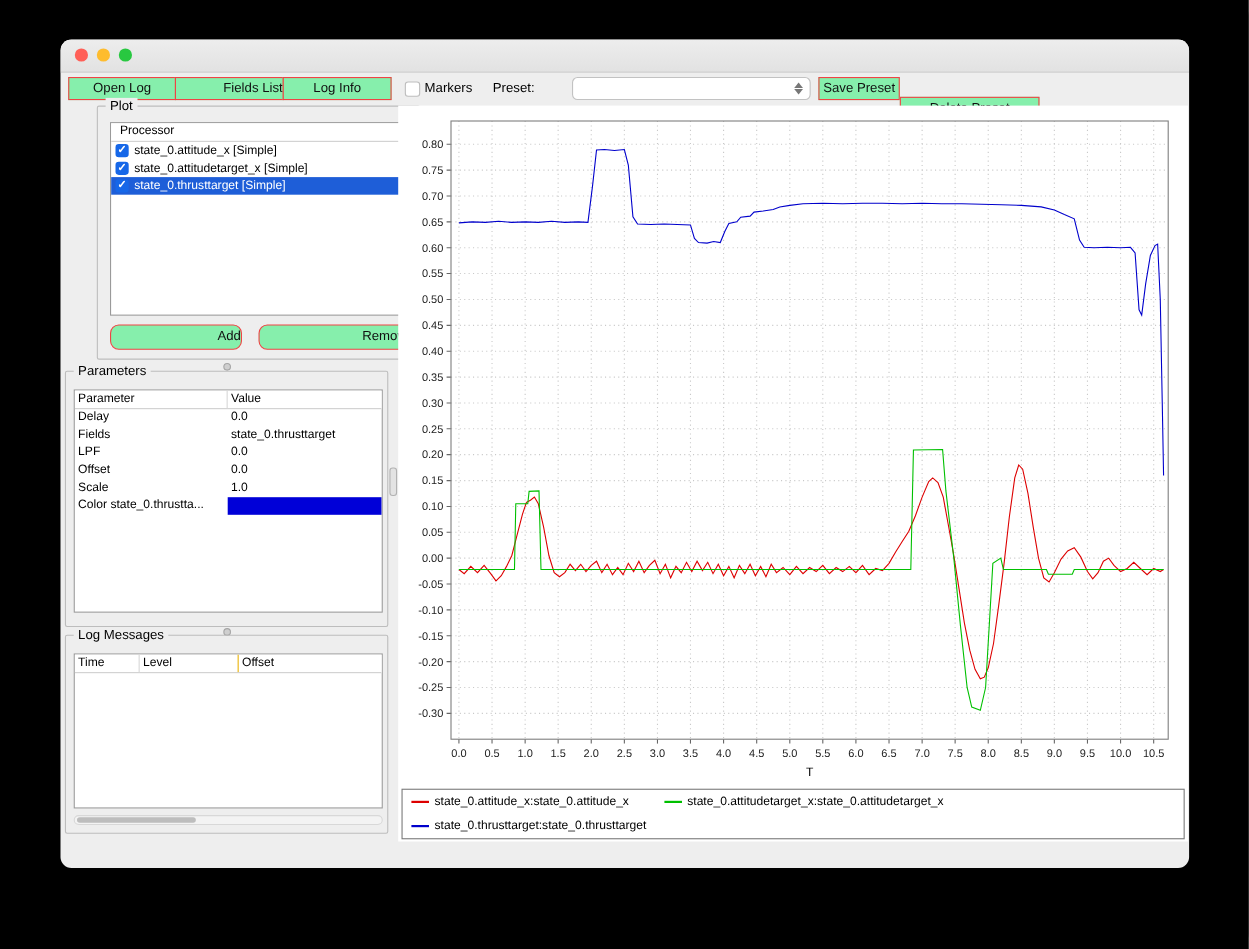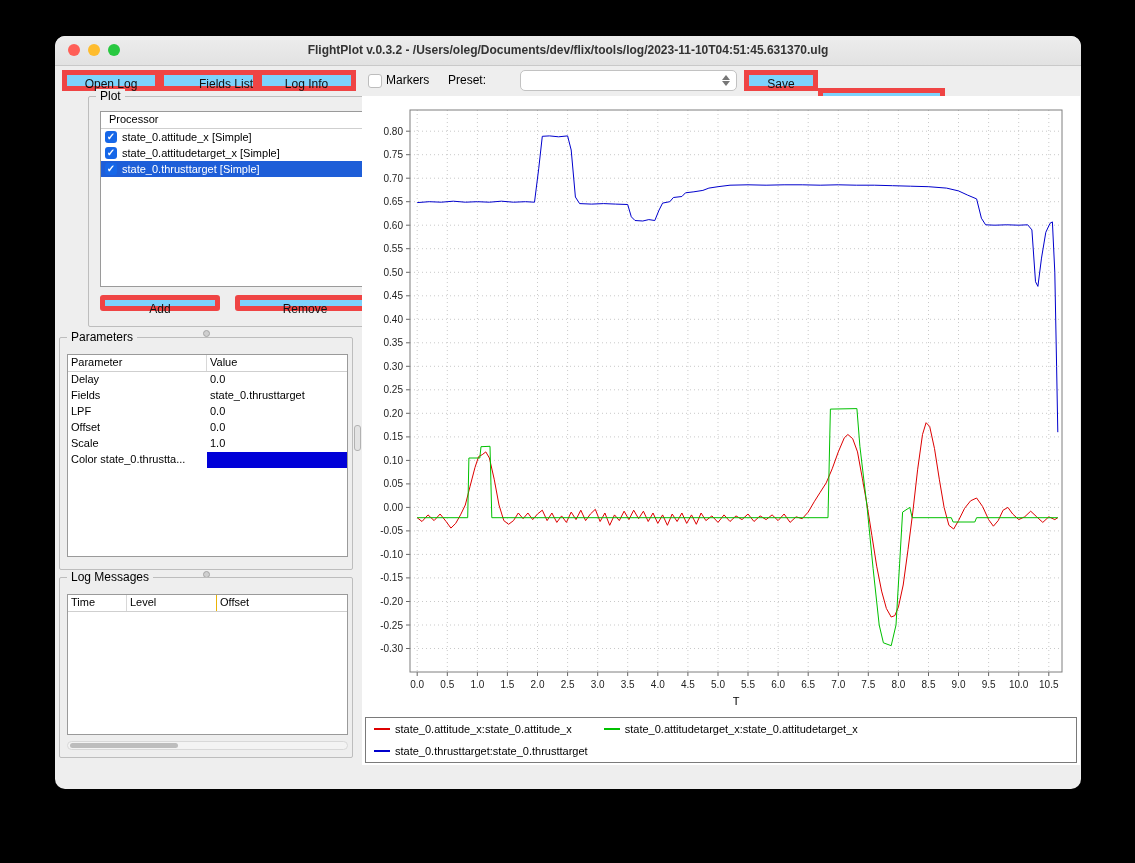--- a/index.html
+++ b/index.html
@@ -8,23 +8,23 @@
   .window{position:absolute;left:55px;top:36px;width:1026px;height:753px;background:#eeeeee;
           border-radius:10px;box-shadow:0 22px 48px rgba(0,0,0,.65);overflow:hidden;}
   .titlebar{position:absolute;left:0;top:0;right:0;height:29px;background:linear-gradient(#ededed,#e2e2e2);
             border-bottom:1px solid #c9c9c9;}
   .tl{position:absolute;top:8px;width:12px;height:12px;border-radius:50%;}
   .tl.close{left:13px;background:#ff5f57;}
   .tl.min{left:33px;background:#febc2e;}
   .tl.zoom{left:53px;background:#28c840;}
   .title{position:absolute;left:80px;right:80px;top:0;height:29px;line-height:29px;text-align:center;
          font-size:12px;font-weight:bold;color:#333;white-space:nowrap;overflow:hidden;}
-  .btn{position:absolute;height:21px;background:#7dd3fc;border:5px solid #ef4444;font-size:12px;color:#111;
+  .btn{position:absolute;height:21px;background:#86efac;border:1px solid #ef4444;font-size:12px;color:#111;
        text-align:center;line-height:19px;box-sizing:border-box;cursor:default;}
-  .btn.rounded{border-radius:3px;height:16px;line-height:18px;}
+  .btn.rounded{border-radius:8px;height:23px;line-height:18px;text-align:right;}
   .checkbox{position:absolute;width:14px;height:14px;background:#fff;border:1px solid #bdbdbd;border-radius:3px;box-sizing:border-box;}
   .tb-label{position:absolute;font-size:12px;color:#000;line-height:21px;}
   .combo{position:absolute;background:#fff;border:1px solid #c2c2c2;border-radius:5px;box-sizing:border-box;}
   .combo .arrows{position:absolute;right:4px;top:2px;bottom:2px;width:12px;display:flex;flex-direction:column;
                  align-items:center;justify-content:center;gap:1px;}
   .tri-up{width:0;height:0;border-left:4px solid transparent;border-right:4px solid transparent;border-bottom:5px solid #777;}
   .tri-dn{width:0;height:0;border-left:4px solid transparent;border-right:4px solid transparent;border-top:5px solid #777;}
   .group{position:absolute;border:1px solid #bdbdbd;border-radius:2px;box-sizing:border-box;}
   .group-title{position:absolute;top:-8px;left:7px;background:#eeeeee;padding:0 4px;font-size:12px;color:#000;line-height:14px;}
   .tablebox{position:absolute;background:#fff;border:1px solid #9a9a9a;box-sizing:border-box;overflow:hidden;}
@@ -53,21 +53,20 @@
 </head>
 <body>
 
 <div class="stage">
   <div class="window">
 
     <div class="titlebar">
       <div class="tl close"></div>
       <div class="tl min"></div>
       <div class="tl zoom"></div>
-      <div class="title">FlightPlot v.0.3.2 - /Users/oleg/Documents/dev/flix/tools/log/2023-11-10T04:51:45.631370.ulg</div>
     </div>
 
     <div class="btn" style="left:7px;top:34px;width:98px;">Open Log</div>
     <div class="btn" style="left:104px;top:34px;width:99px;text-align:right;">Fields List</div>
     <div class="btn" style="left:202px;top:34px;width:99px;">Log Info</div>
     <div class="checkbox" style="left:313px;top:38px;"></div>
     <div class="tb-label" style="left:331px;top:34px;">Markers</div>
     <div class="tb-label" style="left:393px;top:34px;">Preset:</div>
     <div class="combo" style="left:465px;top:34px;width:217px;height:21px;">
       <span style="position:absolute;left:6px;top:2px;font-size:12px;"></span>

